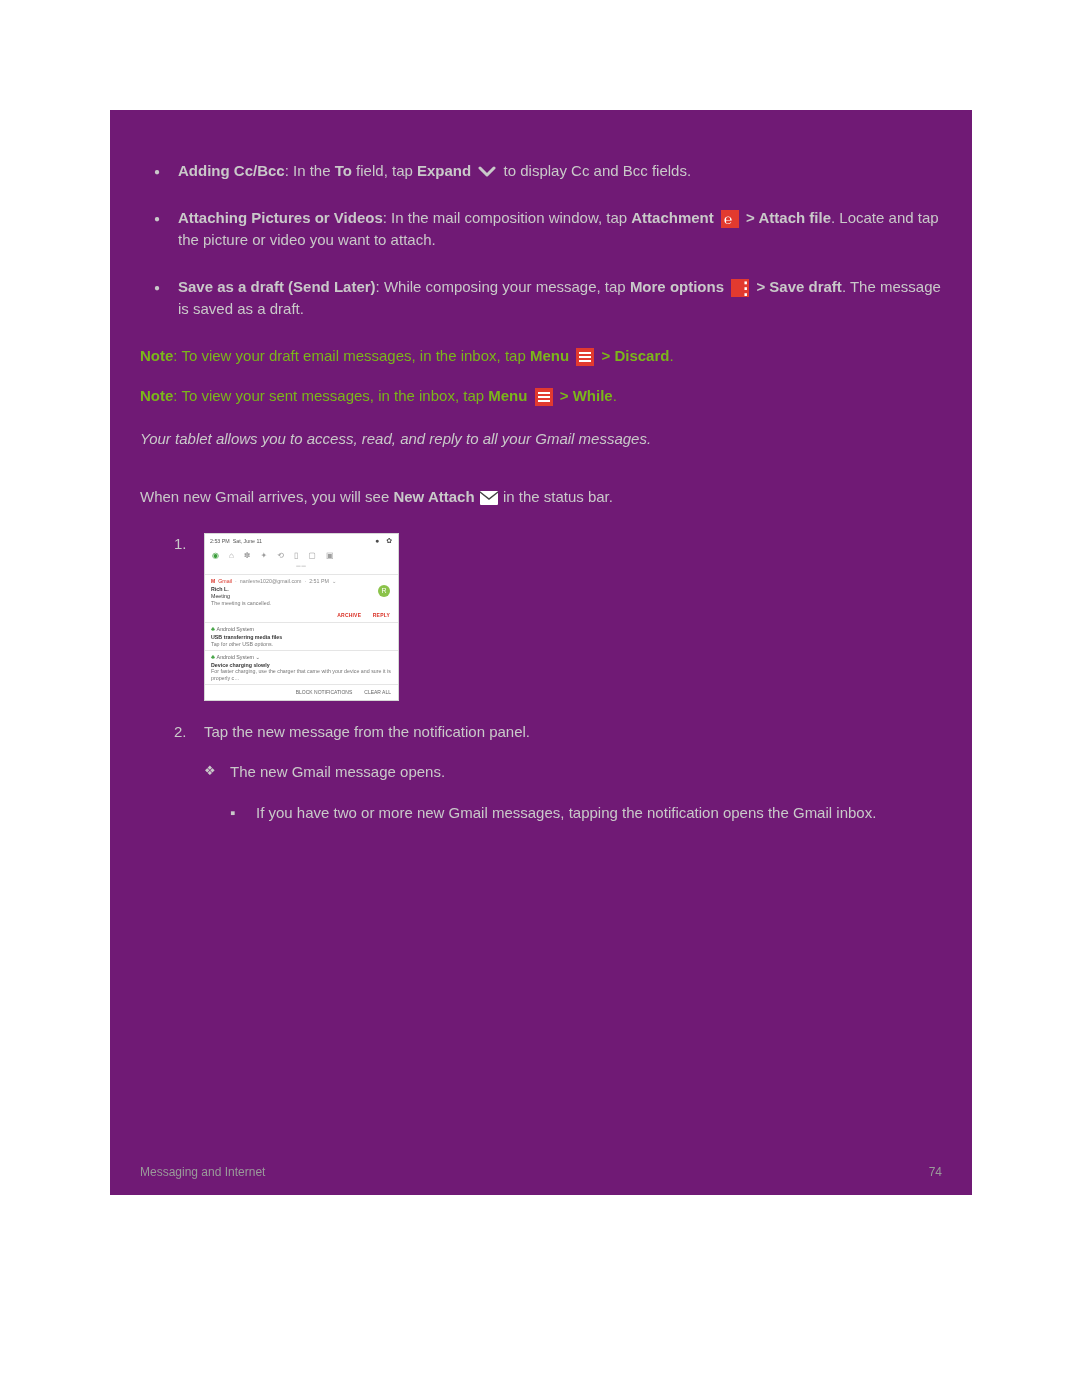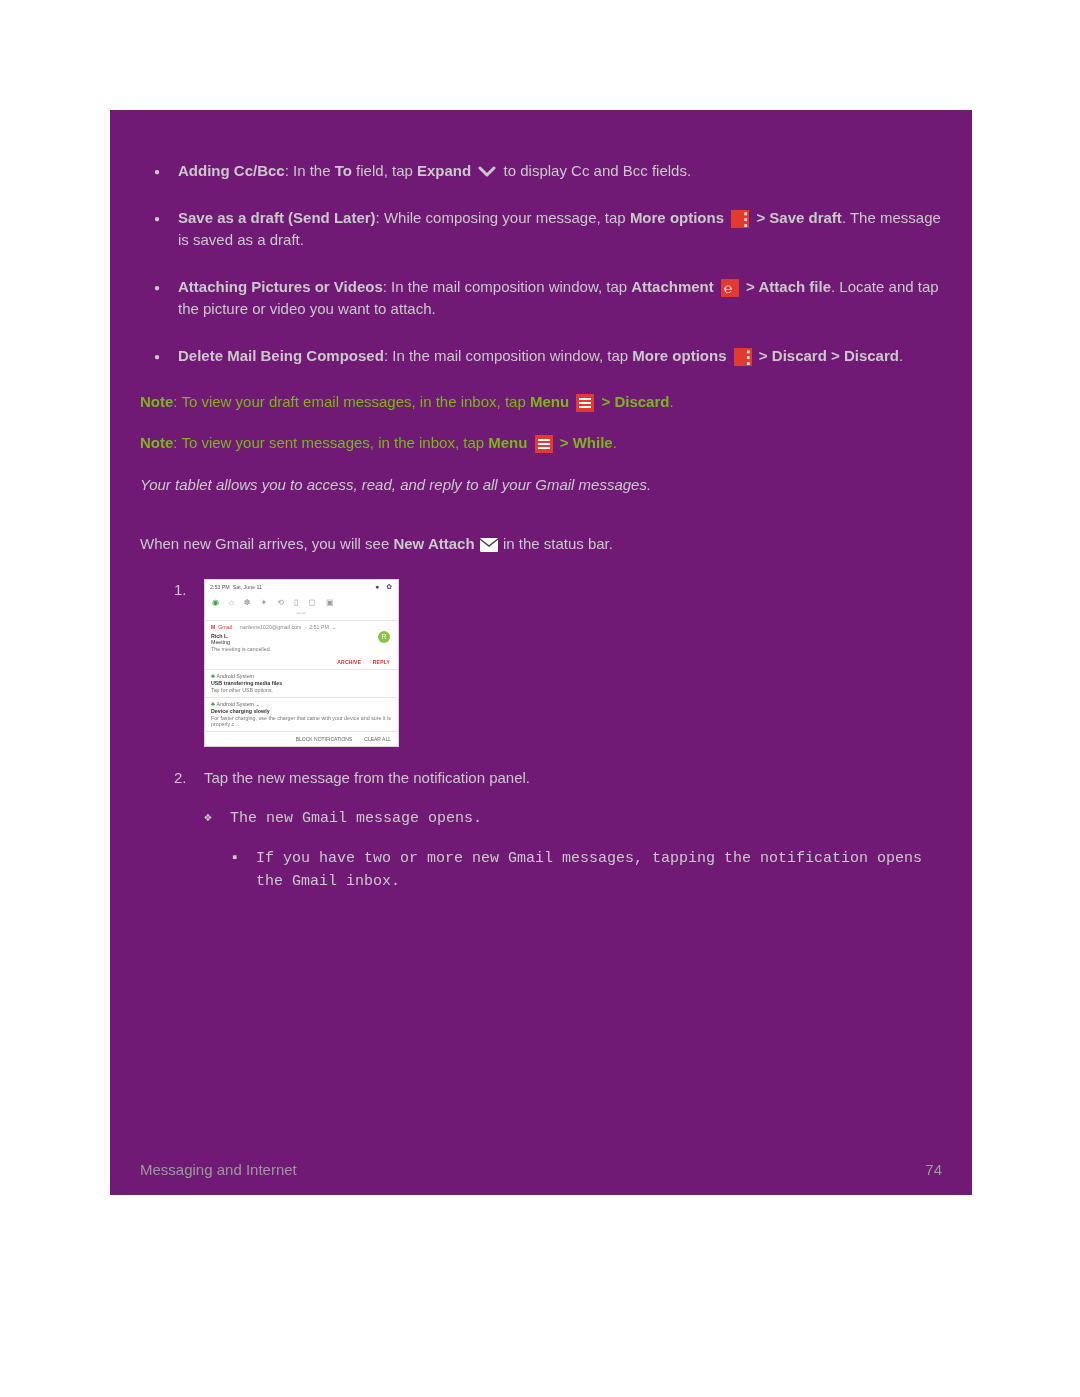--- a/index.html
+++ b/index.html
@@ -25,27 +25,27 @@
   ul.main { list-style: none; padding-left: 38px; }
   ul.main > li { position: relative; margin-bottom: 24px; }
   ul.main > li::before { content: "●"; position: absolute; left: -24px; font-size: 10px; top: 4px; color: #c9c9c9; }
   .note { color: #7bb61a; margin-bottom: 18px; }
   .bold { font-weight: bold; }
   .intro { margin: 20px 0 36px 0; font-style: italic; }
   .newmail-line { margin-bottom: 24px; }
   ol.steps { list-style: none; padding-left: 64px; counter-reset: step; }
   ol.steps > li { position: relative; margin-bottom: 20px; counter-increment: step; }
   ol.steps > li::before { content: counter(step) "."; position: absolute; left: -30px; }
-  .sub-diamond { list-style: none; padding-left: 26px; margin-top: 18px; font-family: Liberation Mono, monospace; }
+  .sub-diamond { list-style: none; padding-left: 26px; margin-top: 18px; }
   .sub-diamond > li { position: relative; margin-bottom: 18px; }
   .sub-diamond > li::before { content: "❖"; position: absolute; left: -26px; font-size: 13px; }
   .sub-square { list-style: none; padding-left: 26px; }
   .sub-square > li { position: relative; margin-bottom: 0; }
   .sub-square > li::before { content: "▪"; position: absolute; left: -26px; }
-  .footer { position: absolute; bottom: 14px; left: 30px; right: 30px; display: flex; justify-content: space-between; color: #9a9a9a; font-size: 15px; }
+  .footer { position: absolute; bottom: 14px; left: 30px; right: 30px; display: flex; justify-content: space-between; color: #9a9a9a; font-size: 12px; }
   
   .icon { display: inline-block; vertical-align: middle; margin: 0 3px; }
   .icon-expand { width: 18px; height: 14px; }
   .icon-expand svg { display:block; }
   .icon-attach, .icon-more, .icon-menu { width: 18px; height: 18px; background: #e23a2f; position: relative; }
   .icon-attach::after { content: "℮"; color:#fff; position:absolute; left:3px; top:-1px; font-size:14px; font-weight:bold; }
   .icon-more::after { content: "⋮"; color:#fff; position:absolute; left:6px; top:-3px; font-size:17px; font-weight:bold; }
   .icon-menu::before, .icon-menu::after, .icon-menu .bar {
     content:""; position:absolute; left:3px; right:3px; height:2px; background:#fff;
   }
@@ -88,30 +88,26 @@
 
   <ul class="main">
     <li>
       <span class="bold">Adding Cc/Bcc</span><span>: In the </span><span class="bold">To</span><span> field, tap </span><span class="bold">Expand</span>
       <span class="icon icon-expand"><svg width="18" height="14" viewBox="0 0 18 14">
             <path d="M2 3 L9 10 L16 3" fill="none" stroke="#c9c9c9" stroke-width="3" stroke-linecap="round" stroke-linejoin="round"></path>
           </svg></span>
       <span> to display Cc and Bcc fields.</span>
     </li>
     <li>
+      <span class="bold">Attaching Pictures or Videos</span><span>: In the mail composition window, tap </span><span class="bold">Attachment</span>
+      <span class="icon icon-attach"></span><span class="bold"> &gt; </span><span class="bold">Attach file</span><span>. Locate and tap the picture or video you want to attach.</span>
+    </li>
+    <li>
       <span class="bold">Save as a draft (Send Later)</span><span>: While composing your message, tap </span><span class="bold">More options</span>
       <span class="icon icon-more"></span><span class="bold"> &gt; </span><span class="bold">Save draft</span><span>. The message is saved as a draft.</span>
-    </li>
-    <li>
-      <span class="bold">Attaching Pictures or Videos</span><span>: In the mail composition window, tap </span><span class="bold">Attachment</span>
-      <span class="icon icon-attach"></span><span class="bold"> &gt; </span><span class="bold">Attach file</span><span>. Locate and tap the picture or video you want to attach.</span>
-    </li>
-    <li>
-      <span class="bold">Delete Mail Being Composed</span><span>: In the mail composition window, tap </span><span class="bold">More options</span>
-      <span class="icon icon-more"></span><span class="bold"> &gt; </span><span class="bold">Discard</span><span class="bold"> &gt; </span><span class="bold">Discard</span><span>.</span>
     </li>
   </ul>
 
   <p class="note">
     <span class="bold">Note</span><span>: To view your draft email messages, in the inbox, tap </span><span class="bold">Menu</span>
     <span class="icon icon-menu"><span class="bar"></span></span><span class="bold"> &gt; </span><span class="bold">Discard</span><span>.</span>
   </p>
 
   <p class="note">
     <span class="bold">Note</span><span>: To view your sent messages, in the inbox, tap </span><span class="bold">Menu</span>

